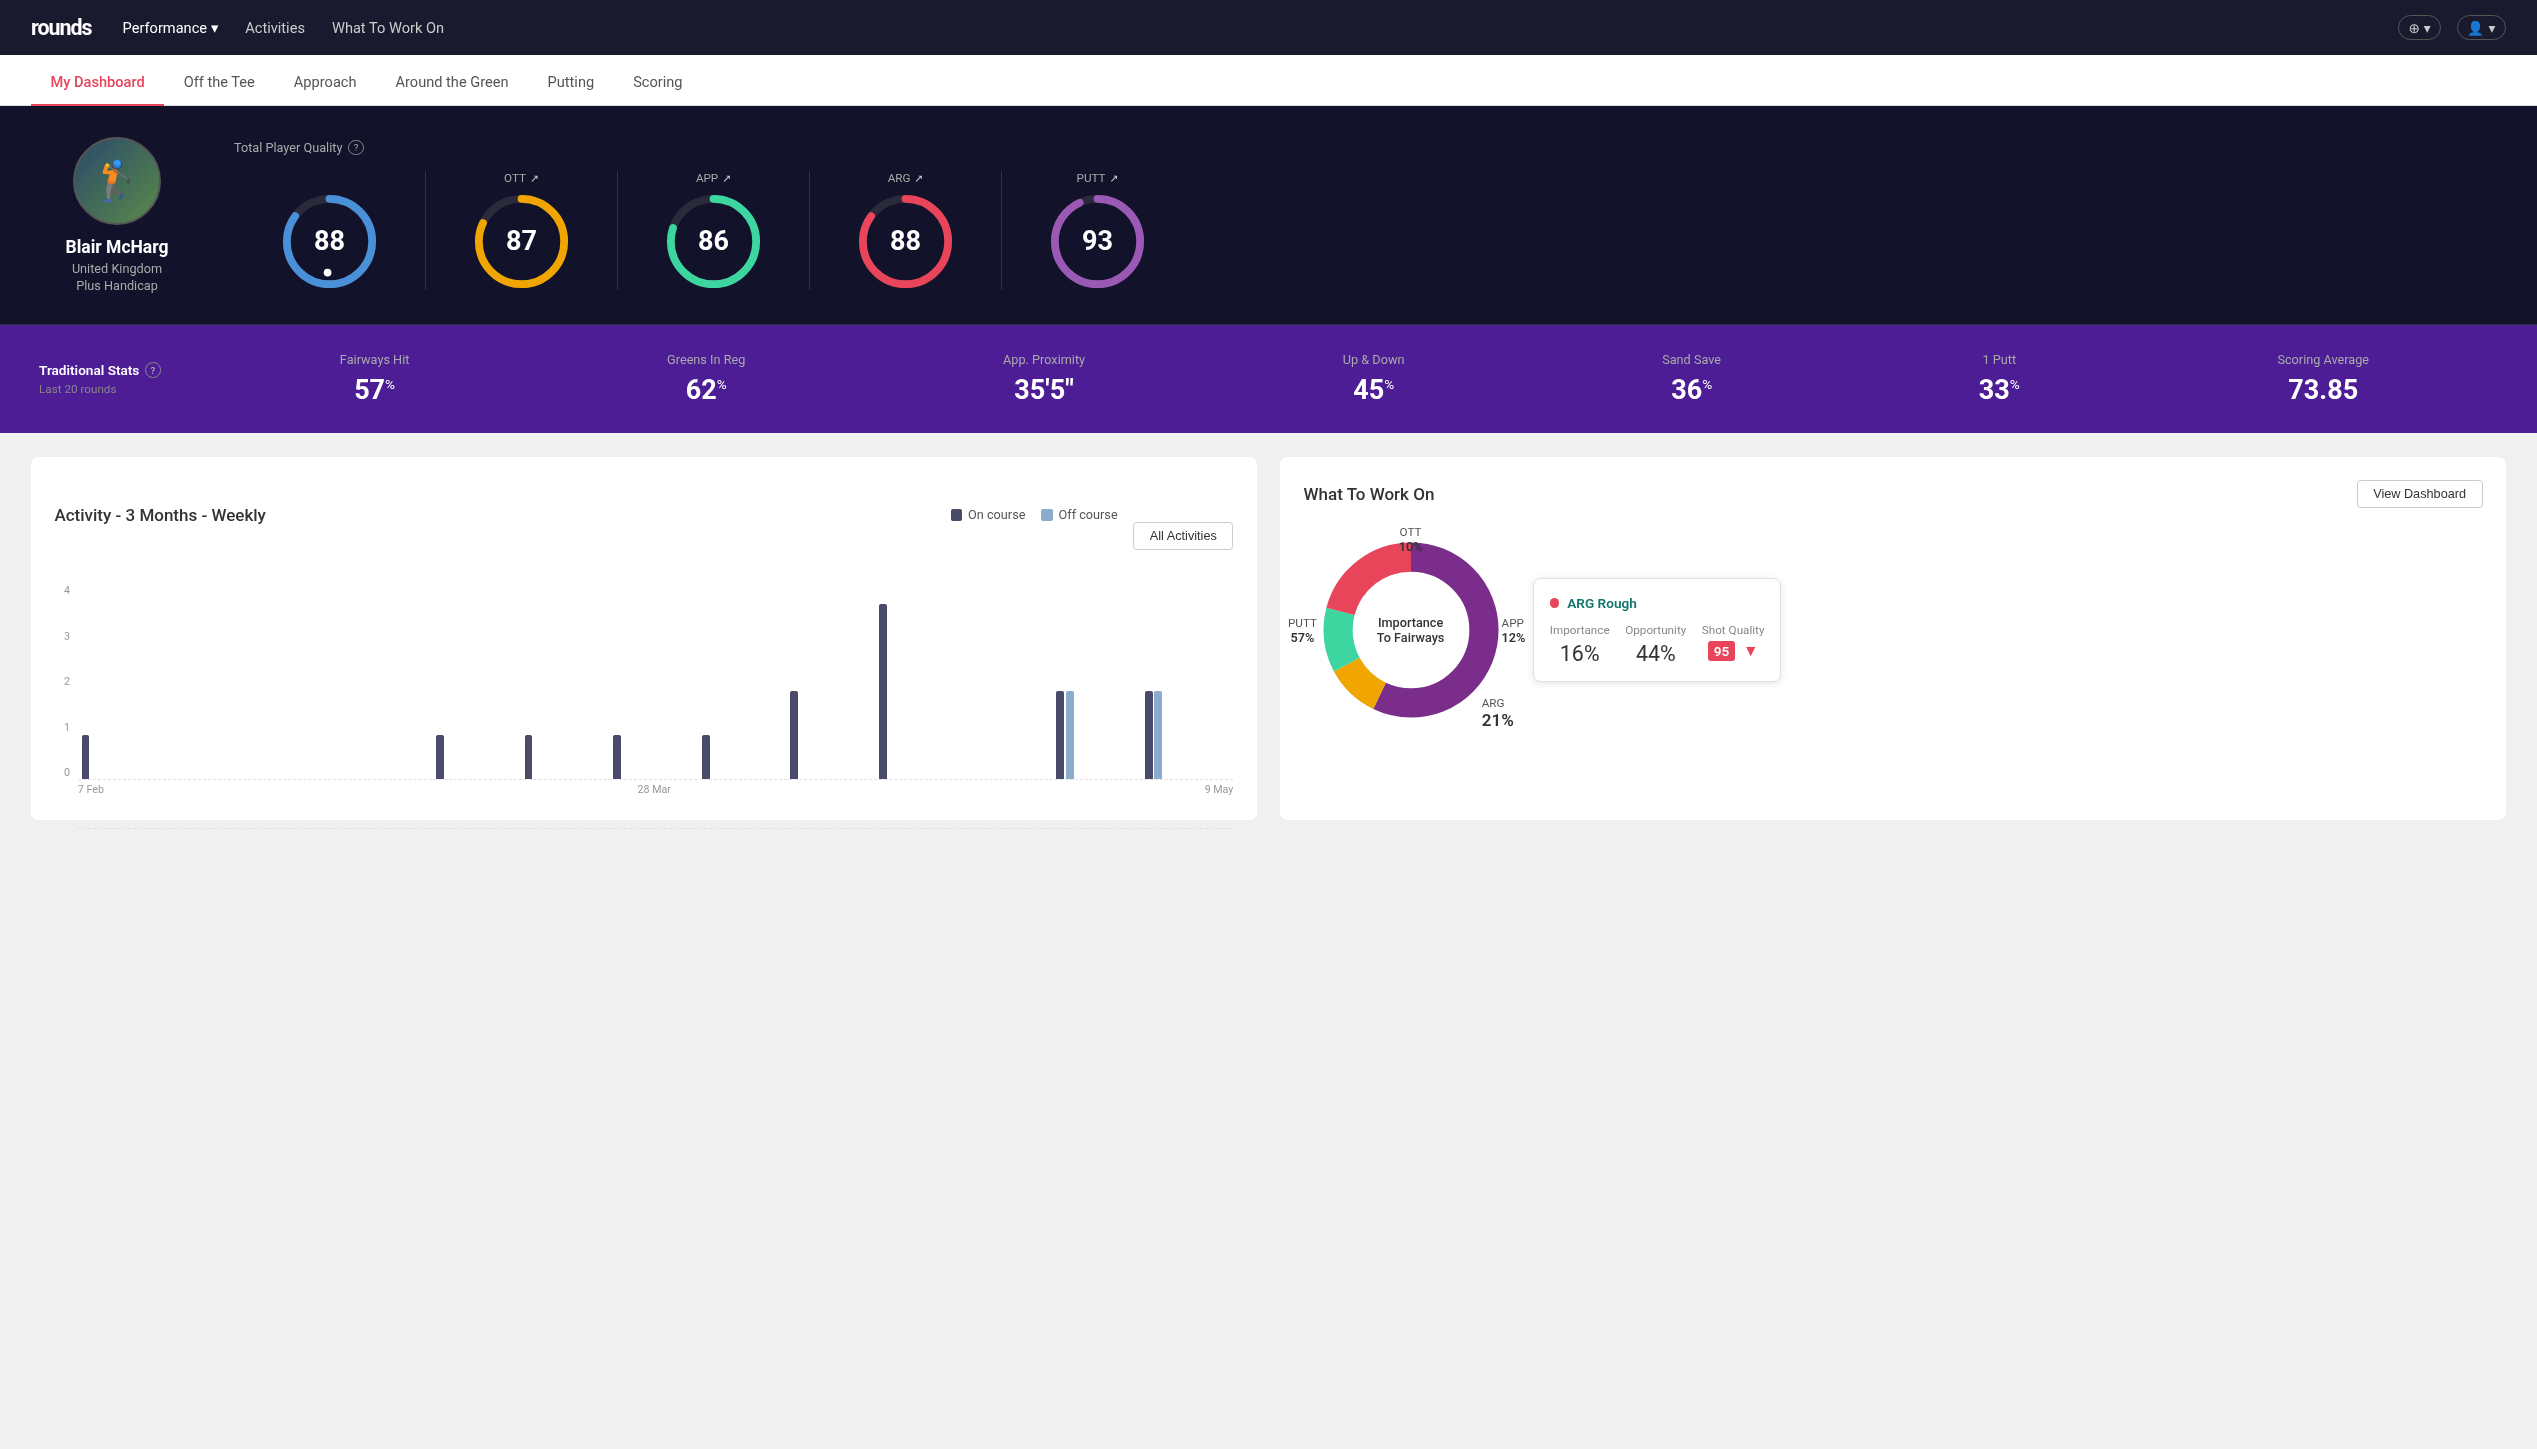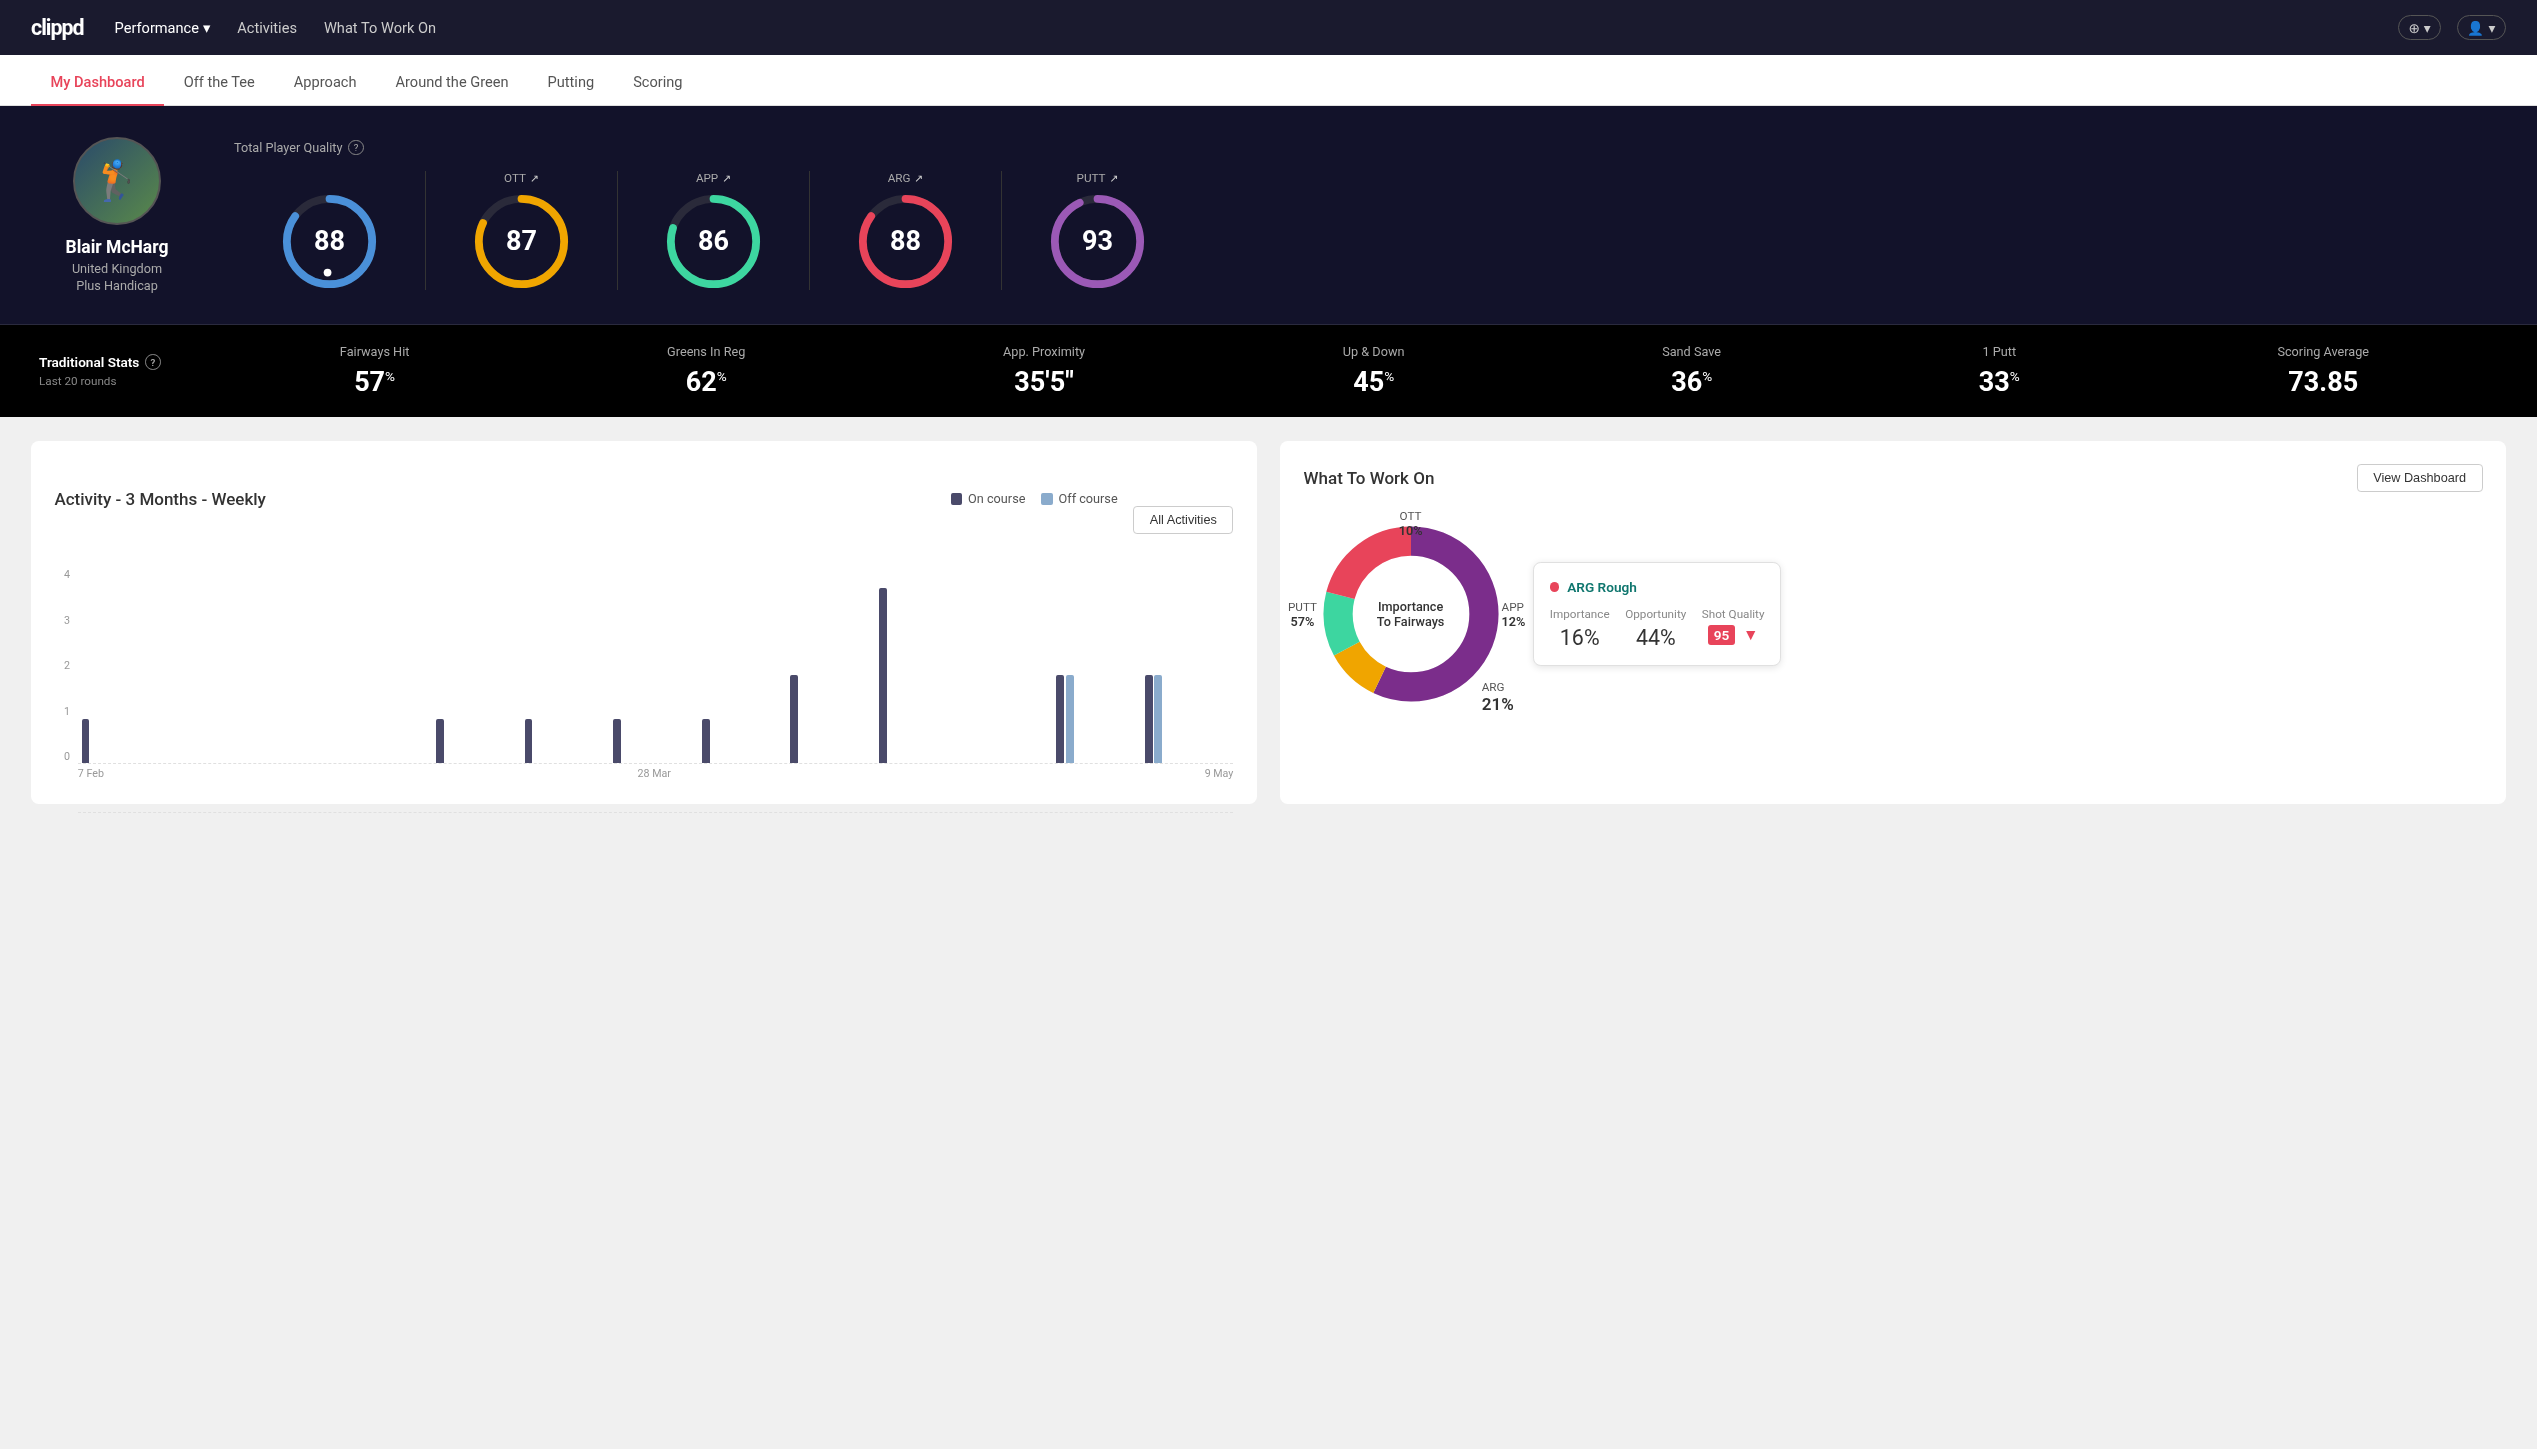--- a/index.html
+++ b/index.html
@@ -97,22 +97,22 @@
     .circle-svg { width: 97px; height: 97px; transform: rotate(-90deg); }
     .circle-bg { fill: none; stroke: #2a2a3a; stroke-width: 8; }
     .circle-val { fill: none; stroke-width: 8; stroke-linecap: round; }
     .circle-number {
       position: absolute; top: 50%; left: 50%; transform: translate(-50%, -50%);
       font-size: 27px; font-weight: 700; color: #fff;
     }
 
     
     .stats-section {
-      background: #000000;
-      padding: 19px 39px;
+      background: #4c1d95;
+      padding: 27px 39px;
       display: flex;
       align-items: center;
       gap: 16px;
       border-top: 1px solid #2a2a3e;
     }
     .stat-group-label { min-width: 156px; }
     .stat-group-title { font-size: 13.6px; font-weight: 600; color: #fff; display: flex; align-items: center; gap: 5.8px; }
     .stat-group-sub { font-size: 11.7px; color: #888; margin-top: 3.9px; }
     .stat-items { display: flex; flex: 1; justify-content: space-around; }
     .stat-item { text-align: center; }
@@ -215,21 +215,21 @@
       border: 1px solid #ccc; border-radius: 3.9px;
       padding: 5.8px 15.6px; background: #fff; cursor: pointer;
       font-size: 12.7px; color: #333;
     }
   </style>
 </head>
 <body>
 
 <nav class="top-nav">
   <div class="logo">
-    <span>clippd</span>
+    <span>rounds</span>
   </div>
   <div class="nav-links">
     <a class="nav-link active">
       <span>Performance</span>
       <span>▾</span>
     </a>
     <a class="nav-link">Activities</a>
     <a class="nav-link">What To Work On</a>
   </div>
   <div class="nav-right">

